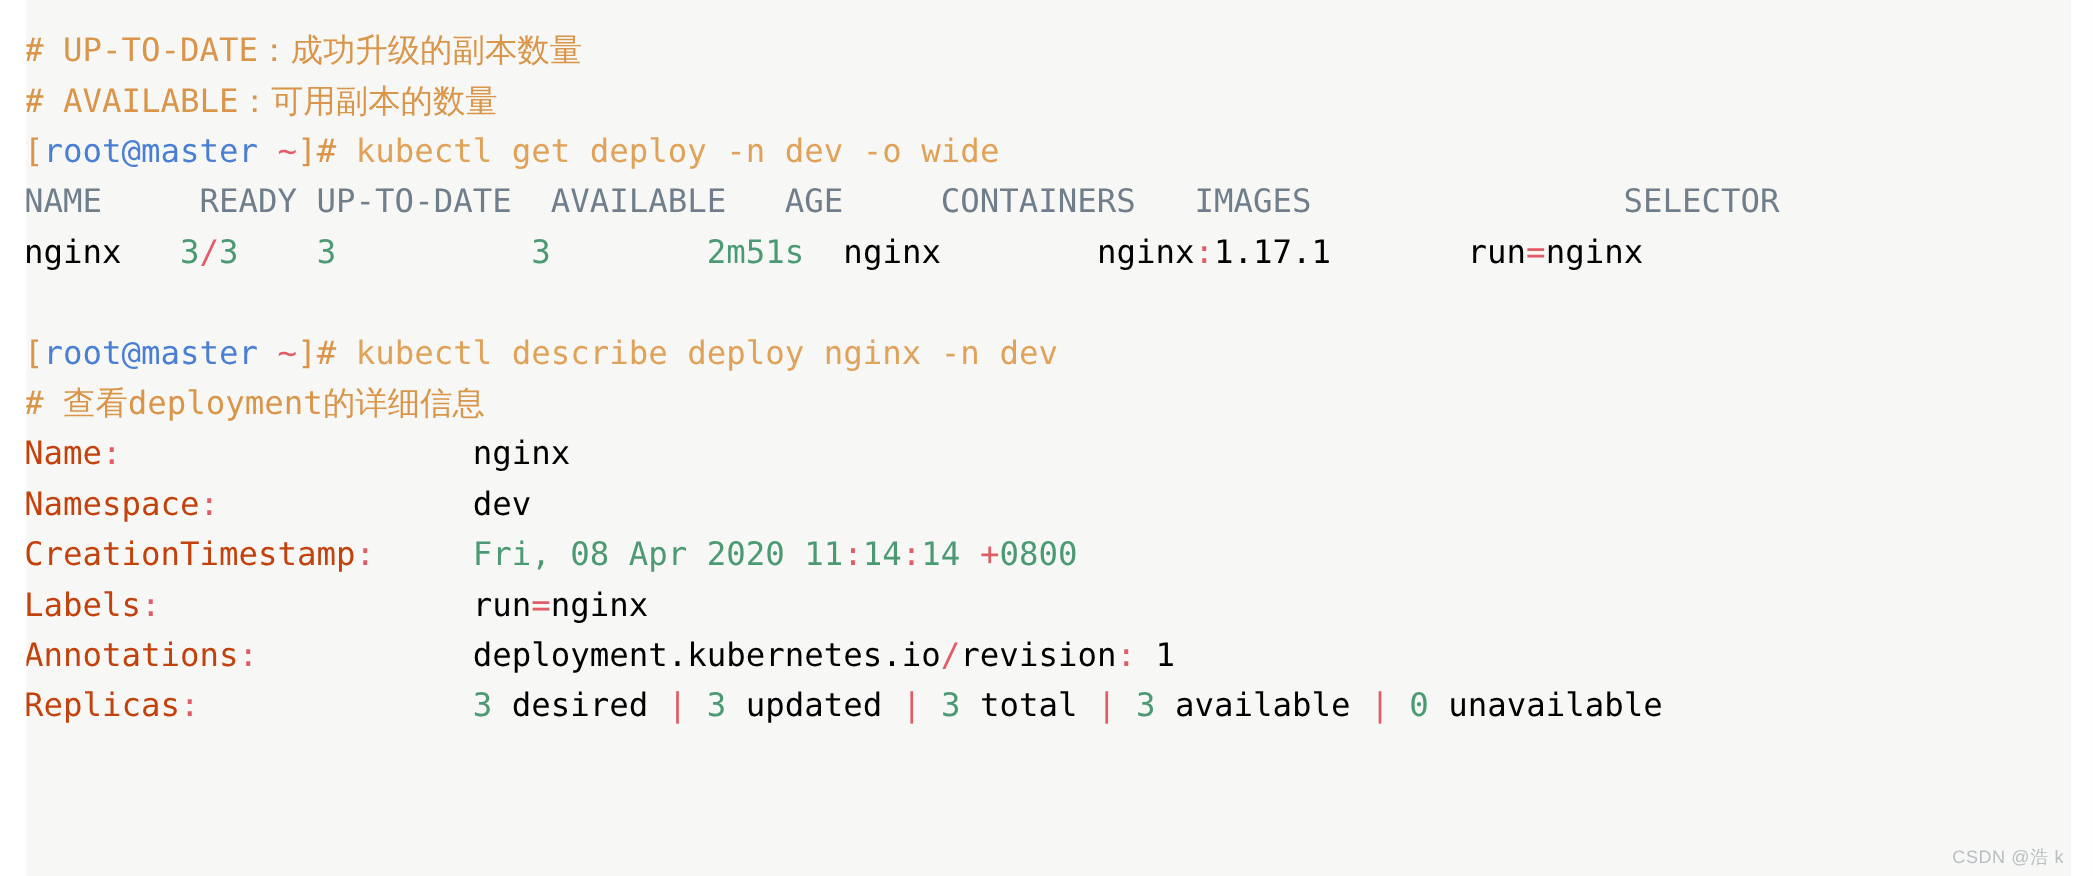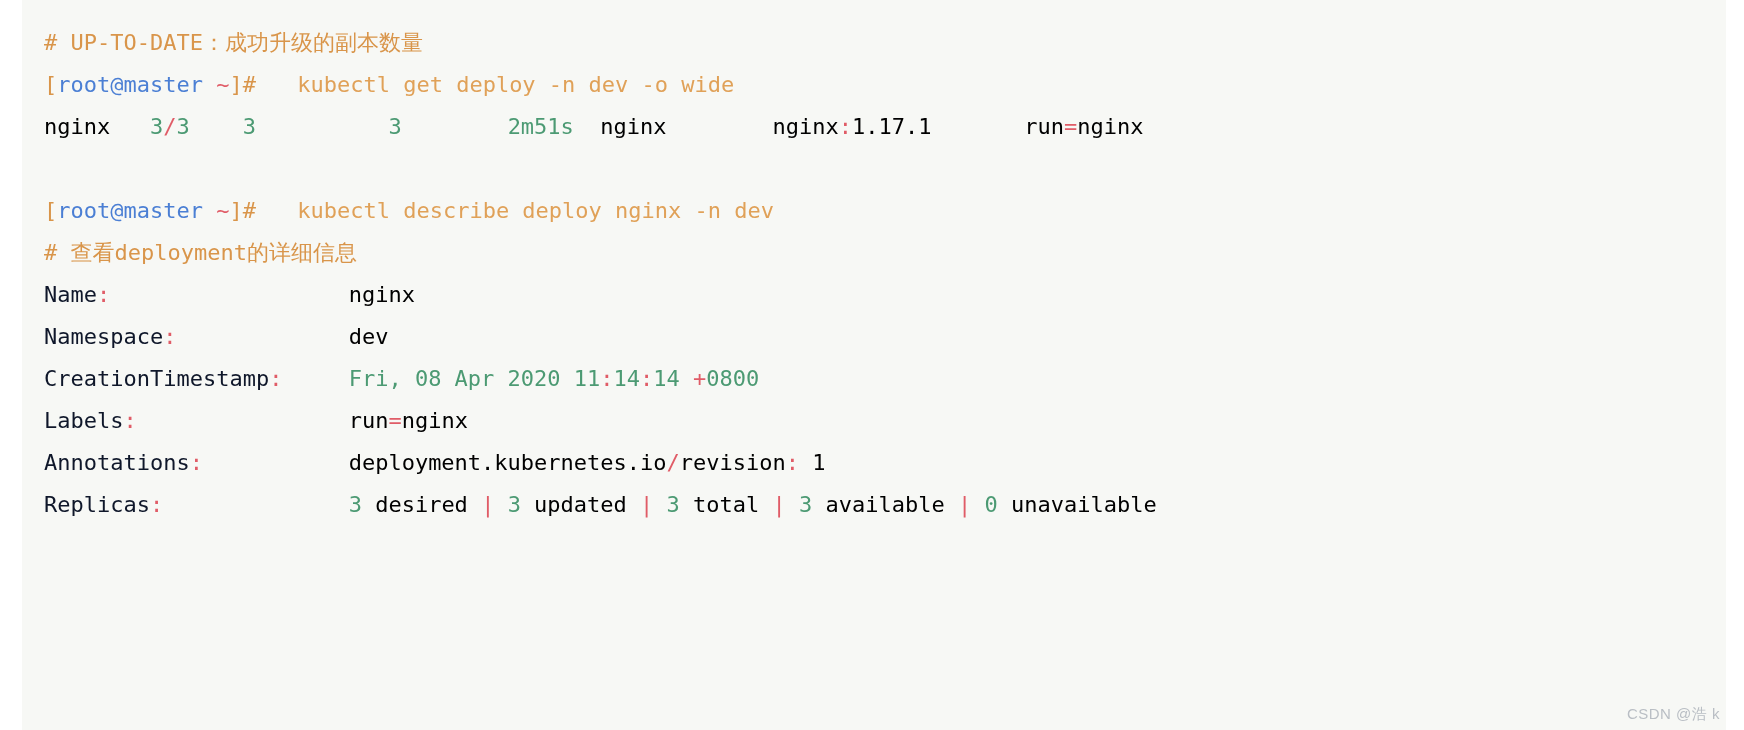--- a/index.html
+++ b/index.html
@@ -37,58 +37,60 @@
     position: absolute;
     right: 0; top: 0; bottom: 0;
     width: 18px;
     background: #ffffff;
     z-index: 3;
   }
 
   .line {
     height: 42px;
     line-height: 42px;
-    font-size: 22px;
+    font-size: 27px;
     white-space: pre;
-    padding-left: 44px;
+    padding-left: 20px;
     letter-spacing: 0px;
   }
   .line.blank { height: 42px; }
 
   
   .c-comment   { color: #d9954a; }
   .c-prompt    { color: #4b7fd4; }
   .c-tilde     { color: #e05c67; }
   .c-bracket   { color: #d9954a; }
-  .c-cmd       { color: #e0a158; margin-left: 28px; }
+  .c-cmd       { color: #e0a158; }
   .c-header    { color: #707e8c; }
   .c-plain     { color: #000000; }
   .c-green     { color: #4c9a73; }
   .c-red       { color: #e05c67; }
-  .c-key       { color: #0f172a; }
+  .c-key       { color: #c2410c; }
 
   .watermark {
     position: absolute;
     right: 24px;
     bottom: 6px;
     font-family: "Liberation Sans", sans-serif;
     font-size: 15px;
     color: #b9bec4;
     z-index: 4;
     letter-spacing: 0.5px;
     margin-top: 32px;
   }
 </style>
 </head>
 <body>
 
 <div id="terminal">
   <div id="lines">
       <div class="line"><span class="c-comment"># UP-TO-DATE：成功升级的副本数量</span></div>
+      <div class="line"><span class="c-comment"># AVAILABLE：可用副本的数量</span></div>
       <div class="line"><span class="c-bracket">[</span><span class="c-prompt">root@master</span><span class="c-plain"> </span><span class="c-tilde">~</span><span class="c-bracket">]# </span><span class="c-cmd">kubectl get deploy -n dev -o wide</span></div>
+      <div class="line"><span class="c-header">NAME     READY UP-TO-DATE  AVAILABLE   AGE     CONTAINERS   IMAGES                SELECTOR</span></div>
       <div class="line"><span class="c-plain">nginx   </span><span class="c-green">3</span><span class="c-red">/</span><span class="c-green">3</span><span class="c-plain">    </span><span class="c-green">3</span><span class="c-plain">          </span><span class="c-green">3</span><span class="c-plain">        </span><span class="c-green">2m51s</span><span class="c-plain">  nginx        nginx</span><span class="c-red">:</span><span class="c-plain">1.17.1       run</span><span class="c-red">=</span><span class="c-plain">nginx</span></div>
       <div class="line blank"><span class="c-plain"> </span></div>
       <div class="line"><span class="c-bracket">[</span><span class="c-prompt">root@master</span><span class="c-plain"> </span><span class="c-tilde">~</span><span class="c-bracket">]# </span><span class="c-cmd">kubectl describe deploy nginx -n dev</span></div>
       <div class="line"><span class="c-comment"># 查看deployment的详细信息</span></div>
       <div class="line"><span class="c-key">Name</span><span class="c-red">:</span><span class="c-plain">                  </span><span class="c-plain">nginx</span></div>
       <div class="line"><span class="c-key">Namespace</span><span class="c-red">:</span><span class="c-plain">             </span><span class="c-plain">dev</span></div>
       <div class="line"><span class="c-key">CreationTimestamp</span><span class="c-red">:</span><span class="c-plain">     </span><span class="c-green">Fri, 08 Apr 2020 11</span><span class="c-red">:</span><span class="c-green">14</span><span class="c-red">:</span><span class="c-green">14 </span><span class="c-red">+</span><span class="c-green">0800</span></div>
       <div class="line"><span class="c-key">Labels</span><span class="c-red">:</span><span class="c-plain">                </span><span class="c-plain">run</span><span class="c-red">=</span><span class="c-plain">nginx</span></div>
       <div class="line"><span class="c-key">Annotations</span><span class="c-red">:</span><span class="c-plain">           </span><span class="c-plain">deployment.kubernetes.io</span><span class="c-red">/</span><span class="c-plain">revision</span><span class="c-red">:</span><span class="c-plain"> 1</span></div>
       <div class="line"><span class="c-key">Replicas</span><span class="c-red">:</span><span class="c-plain">              </span><span class="c-green">3</span><span class="c-plain"> desired </span><span class="c-red">|</span><span class="c-plain"> </span><span class="c-green">3</span><span class="c-plain"> updated </span><span class="c-red">|</span><span class="c-plain"> </span><span class="c-green">3</span><span class="c-plain"> total </span><span class="c-red">|</span><span class="c-plain"> </span><span class="c-green">3</span><span class="c-plain"> available </span><span class="c-red">|</span><span class="c-plain"> </span><span class="c-green">0</span><span class="c-plain"> unavailable</span></div>

